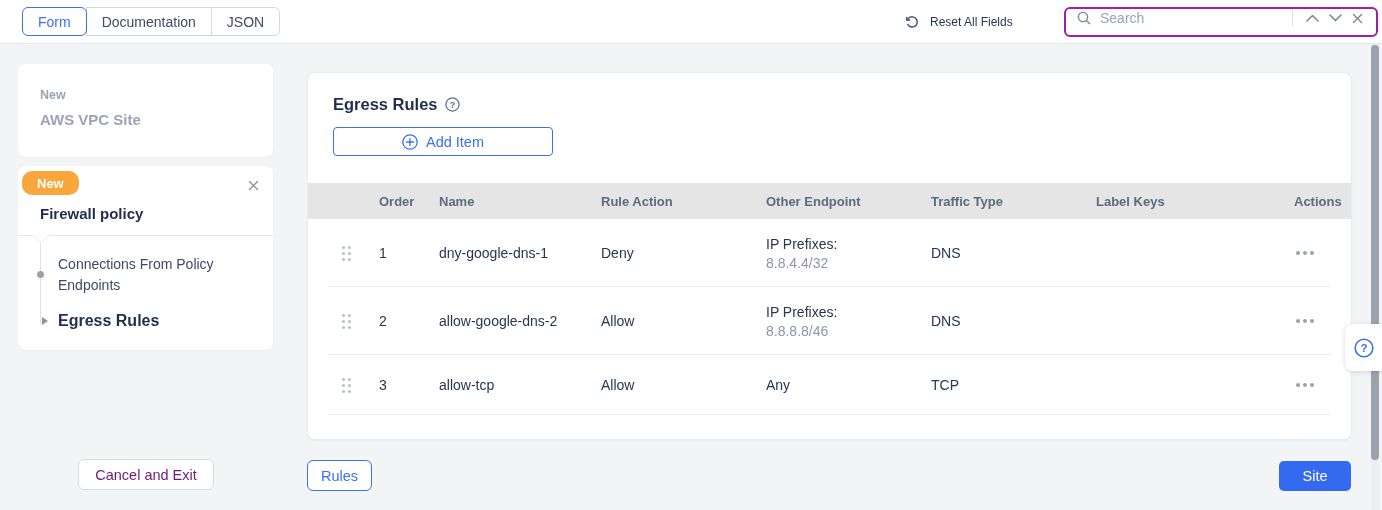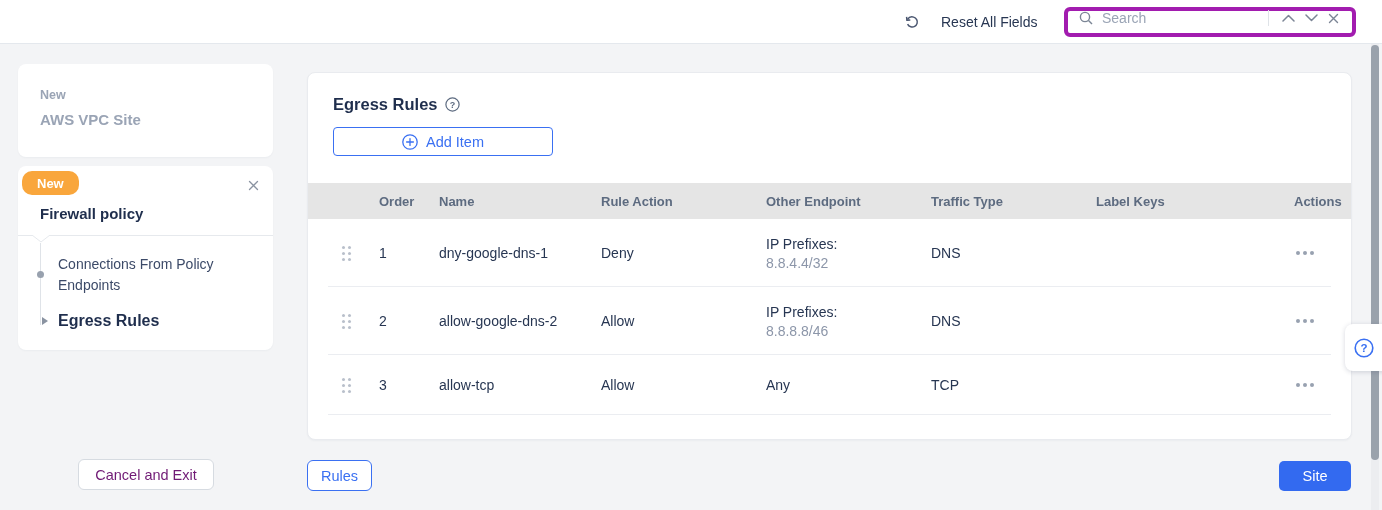--- a/index.html
+++ b/index.html
@@ -20,27 +20,27 @@
     height:29px; padding:0 15px; display:flex; align-items:center;
     background:#fff; border:1px solid #d3d8df; color:#3f4c63;
     font-size:14px; cursor:pointer;
   }
   .tab + .tab { margin-left:-1px; }
   .tab:first-child { border-radius:6px 0 0 6px; }
   .tab:last-child  { border-radius:0 6px 6px 0; }
   .tab.active { border:1px solid #3a70f2; color:#3a70f2; z-index:2; border-radius:6px; }
   .reset-btn {
     position:absolute; left:903px; top:8px; height:28px;
-    display:flex; align-items:center; gap:20px; cursor:pointer;
-    color:#273652; font-size:14px; background:none; border:none;
+    display:flex; align-items:center; gap:9px; cursor:pointer;
+    color:#273652; font-size:12px; background:none; border:none;
     font-family:inherit;
   }
   .searchbox {
-    position:absolute; left:1064px; top:7px; width:292px; height:30px;
-    border:4px solid #a21caf; border-radius:6px; background:#fff;
+    position:absolute; left:1064px; top:7px; width:314px; height:30px;
+    border:2px solid #a21caf; border-radius:6px; background:#fff;
     display:flex; align-items:center; padding:0 8px 8px 10px;
   }
   .searchbox input {
     flex:1; border:none; outline:none; font-size:14px; min-width:0;
     color:#273652; margin-left:8px; font-family:inherit; background:transparent;
   }
   .searchbox input::placeholder { color:#9aa4b5; }
   .search-divider { width:1px; height:16px; background:#dfe3e8; margin:0 8px; }
   .icon-btn { border:none; background:none; padding:3px 5px; cursor:pointer; display:flex; align-items:center; }
   
@@ -140,20 +140,25 @@
     display:flex; align-items:center; justify-content:flex-start;
     padding-left:9px; cursor:pointer; border:none;
   }
 </style>
 </head>
 <body>
 
 <div class="page">
 
   <div class="topbar">
+    <div class="tab-group">
+      <button class="tab active">Form</button>
+      <button class="tab">Documentation</button>
+      <button class="tab">JSON</button>
+    </div>
     <button class="reset-btn">
       <span style="display:flex">
         <svg width="18" height="16" viewBox="0 0 18 16" fill="none">
           <path d="M4.5 5.5 C5.8 3.4 8.2 2.4 10.6 3.1 C13.3 3.9 14.9 6.7 14.1 9.4 C13.3 12.1 10.5 13.6 7.8 12.8 C6.3 12.4 5.2 11.4 4.6 10.1" stroke="#4a5670" stroke-width="1.5" fill="none"></path>
           <path d="M7.3 5.9 L3.9 6.3 L3.6 2.9" stroke="#4a5670" stroke-width="1.5" fill="none" stroke-linejoin="round"></path>
         </svg>
       </span>
       <span>Reset All Fields</span>
     </button>
     <div class="searchbox">

